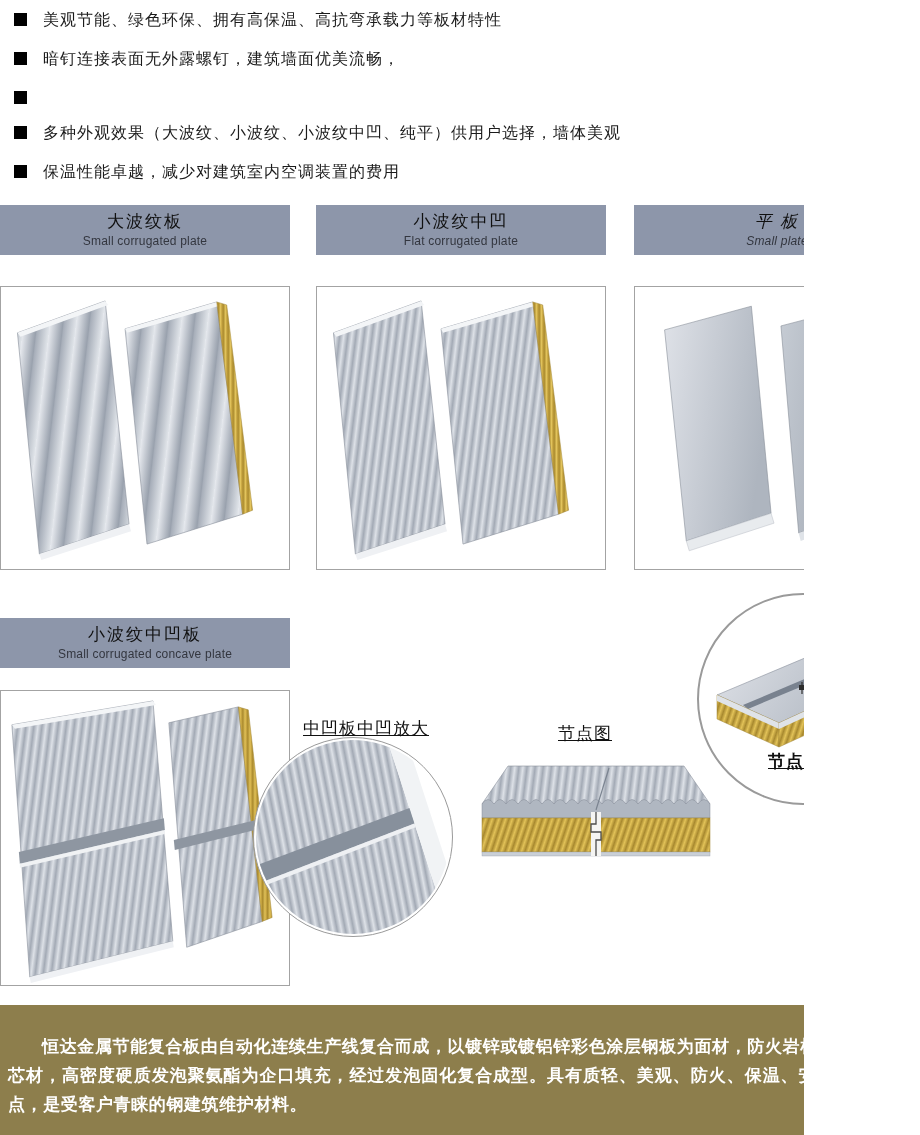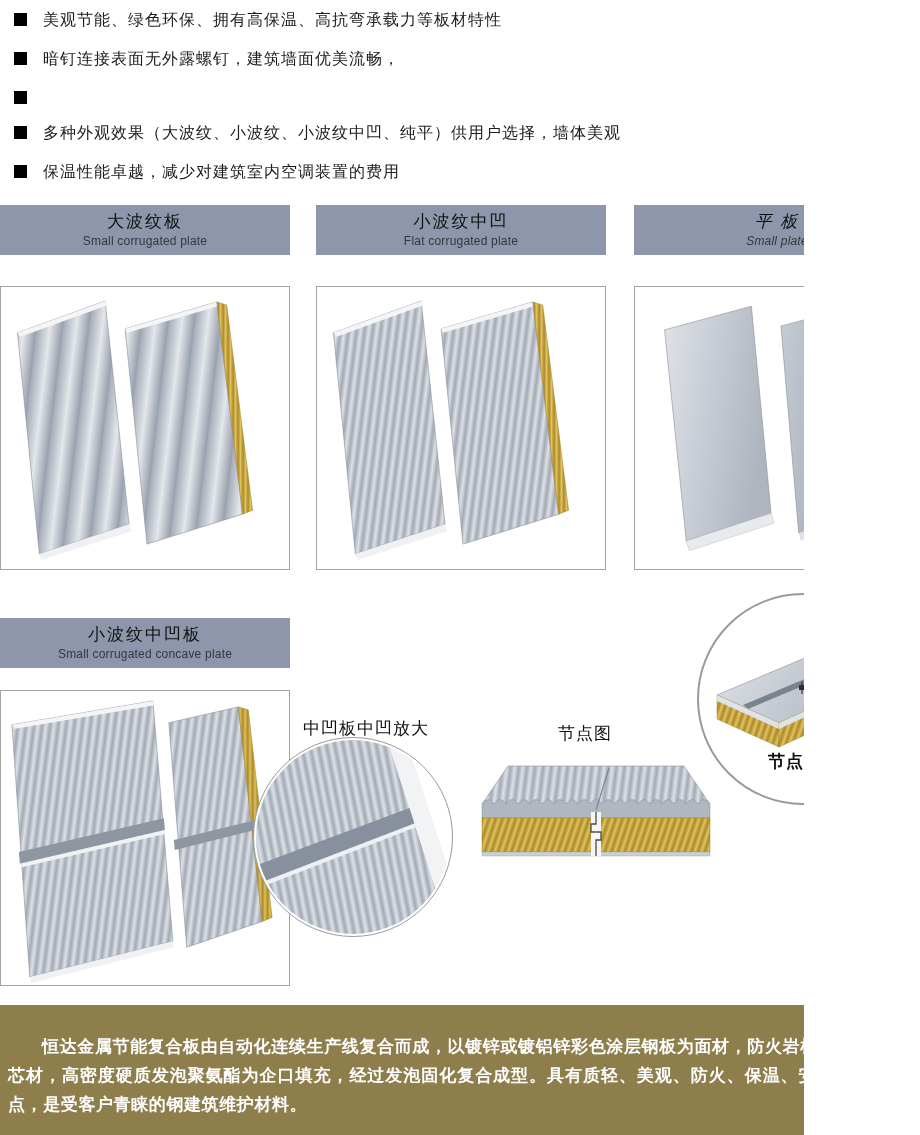--- a/index.html
+++ b/index.html
@@ -20,21 +20,21 @@
 
   
   .pbox { position:absolute; border:1px solid #a3a3a3; background:#fff; }
   .pbox svg { display:block; width:100%; height:100%; }
 
   
   .circle { position:absolute; border-radius:50%; border:2px solid #9a9a9a; background:#fff; overflow:hidden; }
   .circle svg { display:block; width:100%; height:100%; }
 
   
-  .lbl { position:absolute; font-size:17px; color:#101010; letter-spacing:1px; white-space:nowrap; }
+  .lbl { position:absolute; font-size:17px; color:#101010; letter-spacing:1px; white-space:nowrap;text-decoration:underline; }
   .lbl.bold { font-weight:bold; }
 
   
   .node-diagram { position:absolute; }
   .node-diagram svg { display:block; width:100%; height:100%; }
 
   
   .footer { position:absolute; left:0; top:1005px; width:920px; height:130px; background:#8d7e4c; }
   .footer p { margin:27px 14px 0 8px; font-size:17px; line-height:29px; color:#ffffff;
               font-weight:bold; text-align:justify; text-indent:2em; letter-spacing:0.6px; }

